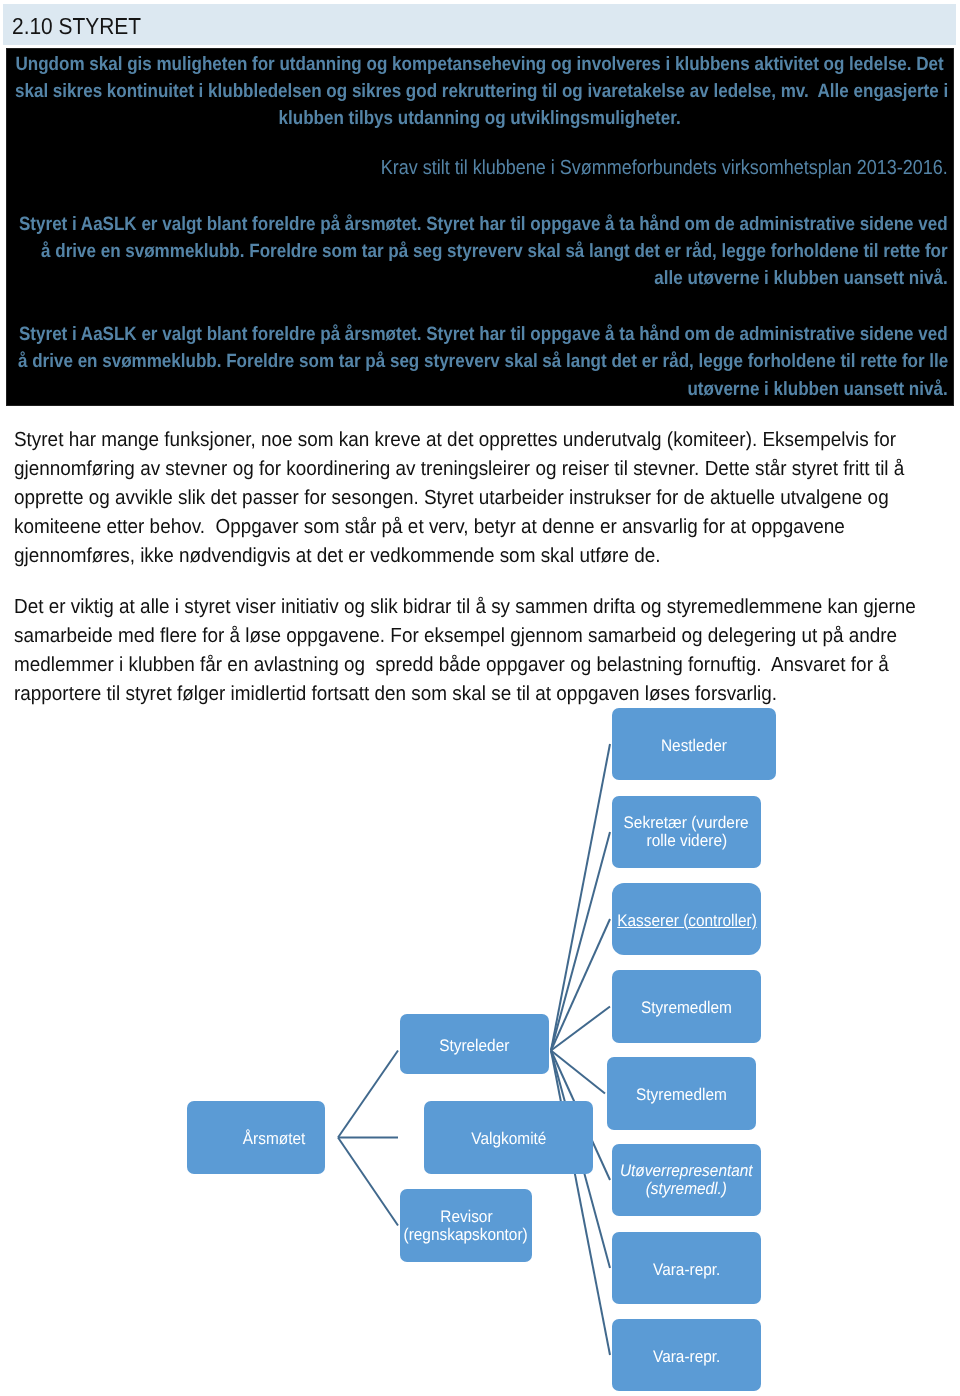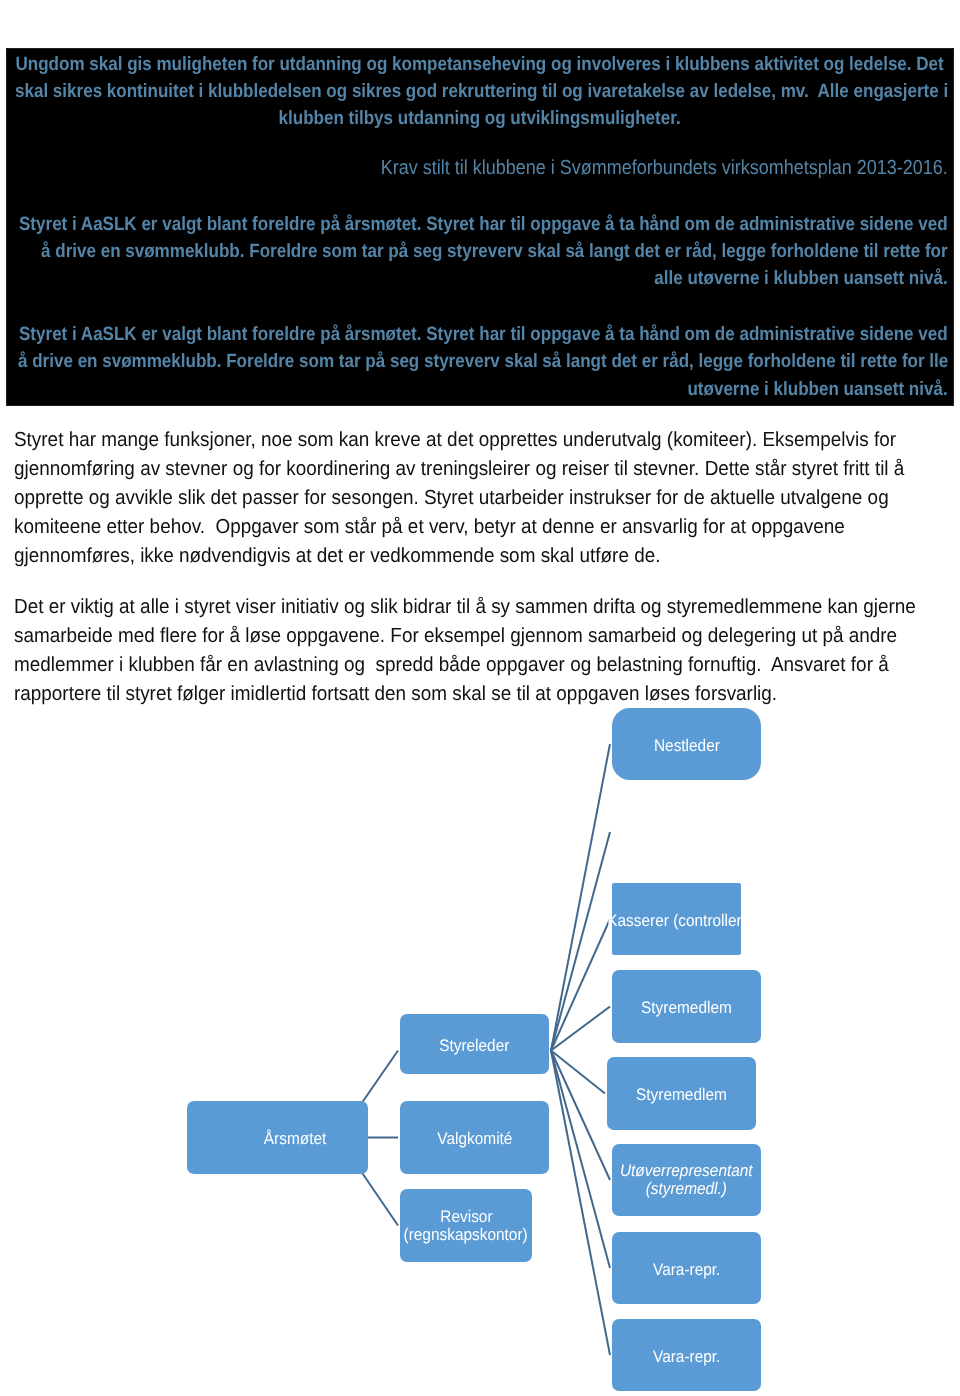--- a/index.html
+++ b/index.html
@@ -33,20 +33,23 @@
         text-align:center;font-size:16.8px;line-height:18px;box-sizing:border-box;padding-top:0px;}
   .node.single{padding-top:3px;}
   .node .ln{display:block;white-space:pre;transform:scaleX(0.918);}
   svg.links{position:absolute;left:0;top:0;width:960px;height:1396px;overflow:visible;}
 </style>
 </head>
 <body>
 
 <div id="page">
 
+  <div class="hdr" style="background: rgb(220, 232, 241);">
+    <span class="hdr-title" style="color: rgb(21, 21, 21);">2.10 STYRET</span>
+  </div>
 
   <div class="quote" style="border-color: rgb(31, 31, 31); color: rgb(84, 132, 167);">
     <div class="qpara center" style="top:2.2px;left:8px;width:1047px">
         <span class="ln">Ungdom skal gis muligheten for utdanning og kompetanseheving og involveres i klubbens aktivitet og ledelse. Det</span>
         <span class="ln">skal sikres kontinuitet i klubbledelsen og sikres god rekruttering til og ivaretakelse av ledelse, mv.  Alle engasjerte i</span>
         <span class="ln">klubben tilbys utdanning og utviklingsmuligheter.</span>
       </div>
     <div class="qpara src" style="top:106.6px">
         <span class="ln">Krav stilt til klubbene i Svømmeforbundets virksomhetsplan 2013-2016.</span>
       </div>
@@ -83,37 +86,41 @@
         <line x1="338" y1="1137.5" x2="398" y2="1225.5" stroke="#41698d" stroke-width="2"></line>
         <line x1="551" y1="1050.5" x2="610" y2="744" stroke="#41698d" stroke-width="2"></line>
         <line x1="551" y1="1050.5" x2="610" y2="832" stroke="#41698d" stroke-width="2"></line>
         <line x1="551" y1="1050.5" x2="610" y2="919" stroke="#41698d" stroke-width="2"></line>
         <line x1="551" y1="1050.5" x2="610" y2="1006.5" stroke="#41698d" stroke-width="2"></line>
         <line x1="551" y1="1050.5" x2="605" y2="1093.5" stroke="#41698d" stroke-width="2"></line>
         <line x1="551" y1="1050.5" x2="610" y2="1180" stroke="#41698d" stroke-width="2"></line>
         <line x1="551" y1="1050.5" x2="610" y2="1268" stroke="#41698d" stroke-width="2"></line>
         <line x1="551" y1="1050.5" x2="610" y2="1355" stroke="#41698d" stroke-width="2"></line>
       </svg>
-  <div class="node single" style="left: 187px; top: 1101px; width: 181px; height: 73px; background: rgb(91, 155, 213); color: rgb(255, 255, 255); border-radius: 7px; padding-left: 36px;">
+  <div class="node single" style="left: 187px; top: 1101px; width: 138px; height: 73px; background: rgb(91, 155, 213); color: rgb(255, 255, 255); border-radius: 7px; padding-left: 36px;">
         <span class="ln">Årsmøtet</span>
       </div>
       <div class="node single" style="left: 400px; top: 1014px; width: 149px; height: 60px; background: rgb(91, 155, 213); color: rgb(255, 255, 255); border-radius: 7px;">
         <span class="ln">Styreleder</span>
       </div>
-      <div class="node single" style="left: 400px; top: 1101px; width: 149px; height: 73px; background: rgb(91, 155, 213); color: rgb(255, 255, 255); border-radius: 7px;">
+      <div class="node single" style="left: 424px; top: 1101px; width: 169px; height: 73px; background: rgb(91, 155, 213); color: rgb(255, 255, 255); border-radius: 7px;">
         <span class="ln">Valgkomité</span>
       </div>
       <div class="node" style="left: 400px; top: 1189px; width: 132px; height: 73px; background: rgb(91, 155, 213); color: rgb(255, 255, 255); border-radius: 7px;">
         <span class="ln">Revisor</span>
         <span class="ln">(regnskapskontor)</span>
       </div>
-      <div class="node single" style="left: 612px; top: 708px; width: 149px; height: 72px; background: rgb(91, 155, 213); color: rgb(255, 255, 255); border-radius: 18px;">
+      <div class="node single" style="left: 612px; top: 708px; width: 164px; height: 72px; background: rgb(91, 155, 213); color: rgb(255, 255, 255); border-radius: 7px;">
         <span class="ln">Nestleder</span>
       </div>
-      <div class="node single" style="left: 612px; top: 883px; width: 129px; height: 72px; background: rgb(91, 155, 213); color: rgb(255, 255, 255); border-radius: 2px;">
+      <div class="node" style="left: 612px; top: 796px; width: 149px; height: 72px; background: rgb(91, 155, 213); color: rgb(255, 255, 255); border-radius: 7px;">
+        <span class="ln">Sekretær (vurdere</span>
+        <span class="ln">rolle videre)</span>
+      </div>
+      <div class="node single" style="left: 612px; top: 883px; width: 149px; height: 72px; background: rgb(91, 155, 213); color: rgb(255, 255, 255); border-radius: 12px; text-decoration: underline;">
         <span class="ln">Kasserer (controller)</span>
       </div>
       <div class="node single" style="left: 612px; top: 970px; width: 149px; height: 73px; background: rgb(91, 155, 213); color: rgb(255, 255, 255); border-radius: 7px;">
         <span class="ln">Styremedlem</span>
       </div>
       <div class="node single" style="left: 607px; top: 1057px; width: 149px; height: 73px; background: rgb(91, 155, 213); color: rgb(255, 255, 255); border-radius: 7px;">
         <span class="ln">Styremedlem</span>
       </div>
       <div class="node" style="left: 612px; top: 1144px; width: 149px; height: 72px; background: rgb(91, 155, 213); color: rgb(255, 255, 255); border-radius: 7px; font-style: italic;">
         <span class="ln">Utøverrepresentant</span>

